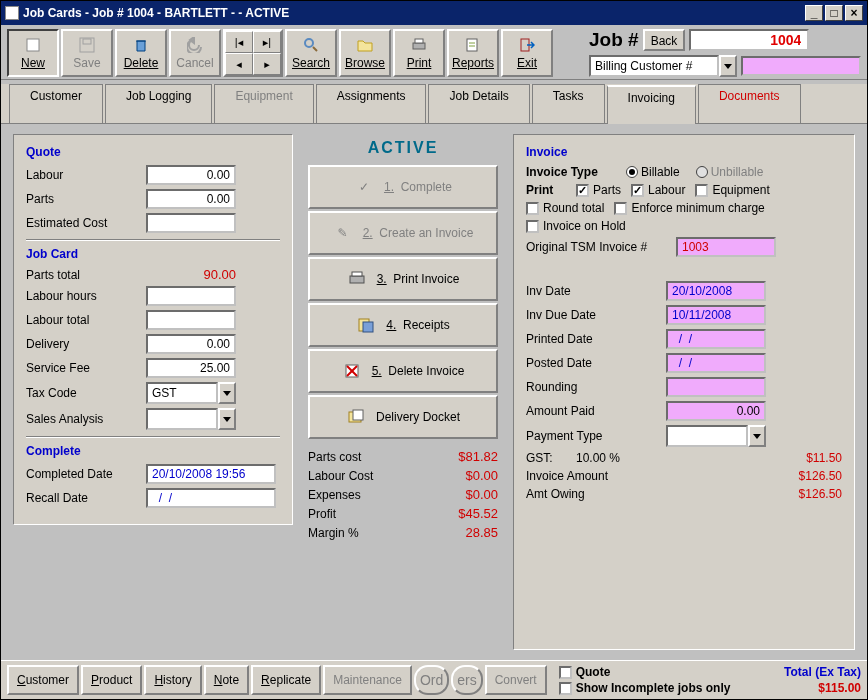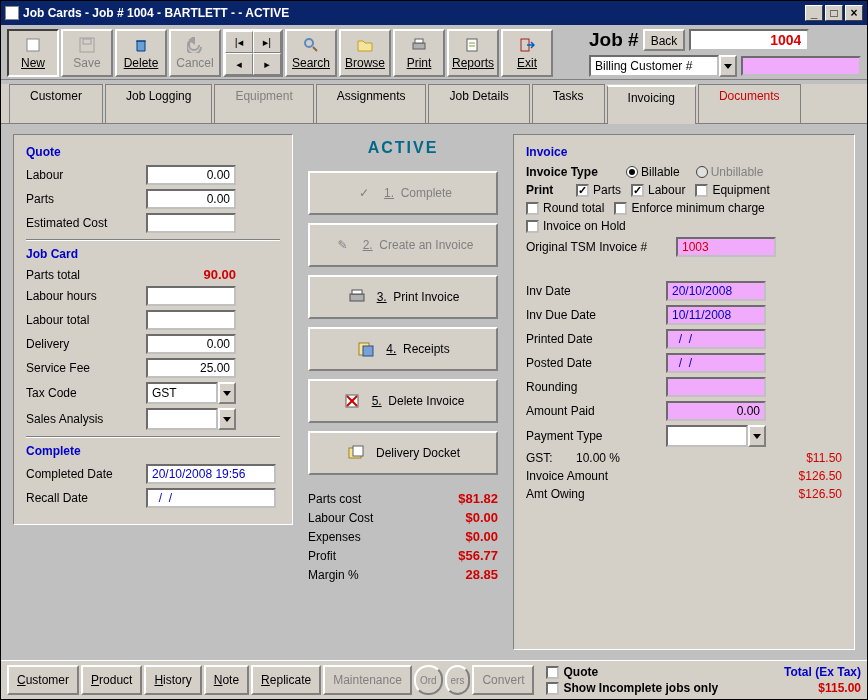--- a/index.html
+++ b/index.html
@@ -38,28 +38,28 @@
   .tabs { display:flex; border-bottom:1px solid #808080; padding:0 8px; margin-top:4px; height:40px; background:#d4d0c8; }
   .tab { padding: 4px 20px; border:1px solid #808080; border-bottom:none; margin-right:2px; background:#d4d0c8; cursor:pointer; }
   .tab.active { background:#d4d0c8; border-top:2px solid #fff; position:relative; top:1px; }
   .tab.disabled { color:#808080; }
   .tab.red { color:#d00000; }
 
   
   .content { flex:1; padding:10px 12px; display:flex; gap:10px; overflow:hidden; }
   .panel { border:1px solid #808080; border-right-color:#fff; border-bottom-color:#fff; padding:10px 12px 12px; background:#d4d0c8; }
   .col-left { width:280px; display:flex; flex-direction:column; gap:8px; }
-  .col-mid  { width:200px; display:flex; flex-direction:column; align-items:center; gap:6px; }
+  .col-mid  { width:200px; display:flex; flex-direction:column; align-items:center; gap:0; }
   .col-right{ flex:1; }
 
   .section-title { color:#0000cc; font-weight:bold; margin-bottom:6px; }
   .frow { display:flex; align-items:center; margin:4px 0; }
   .frow .flab { width:120px; }
   .tfield { width:90px; height:20px; background:#fff; border:2px inset #c0c0c0; text-align:right; padding:0 4px; }
-  .readout-red { color:#d00000; text-align:right; width:90px; font-weight:bold; font-size: 13px;}
+  .readout-red { color:#d00000; text-align:right; width:90px; font-weight:normal; font-size: 13px;}
   .hr { border-top:1px solid #808080; border-bottom:1px solid #fff; margin:6px 0; }
   .chk { width:13px; height:13px; background:#fff; border:2px inset #c0c0c0; margin-right:4px; display:inline-flex; align-items:center; justify-content:center; font-size:11px; line-height:11px; font-weight:bold; color:#000; }
   .date-field { width:130px; height:20px; background:#fff; border:2px inset #c0c0c0; padding:0 4px; color:#0000cc; }
 
   .active-badge { color:#006a8a; font-weight:bold; font-size:16px; letter-spacing:2px; margin: 5px 0 8px; }
   .big-btn { width:190px; height:44px; background:#d4d0c8; border:2px solid #fff; border-right-color:#808080; border-bottom-color:#808080; display:flex; align-items:center; justify-content:center; gap:10px; cursor:pointer; margin-bottom:2px; }
   .big-btn .num { text-decoration: underline; }
   .big-btn.disabled { color:#808080; }
   .big-btn .ico { width:20px; height:20px; display:flex; align-items:center; justify-content:center; }
 
@@ -75,21 +75,21 @@
   .small-field.red { color:#d00000; }
   .small-field.blue { color:#0000cc; }
   .val-red { color:#d00000; }
   .rrow { display:flex; align-items:center; margin:4px 0; }
   .rrow .rlab { width:140px; }
   .right-align { text-align:right; flex:1; }
 
   
   .bottombar { display:flex; align-items:center; padding:4px 6px; border-top:1px solid #fff; background:#d4d0c8; gap:2px; }
   .bbtn { height:30px; padding:0 8px; background:#d4d0c8; border:2px solid #fff; border-right-color:#808080; border-bottom-color:#808080; cursor:pointer; display:flex; align-items:center; }
-  .bbtn.sm { padding: 0 4px; font-size: 10px; border-radius: 14px; }
+  .bbtn.sm { padding: 0 4px; font-size: 14px; border-radius: 14px; }
   .bbtn.disabled { color:#808080; }
   .bb-right { margin-left:10px; display:flex; flex-direction:column; gap:2px; flex:1; }
   .bb-right .crow { display:flex; align-items:center; }
   .total-label { color:#0000cc; font-weight:bold; margin-left:auto; }
   .total-val { color:#d00000; font-weight:bold; margin-left:auto; width:80px; text-align:right; }
 
   .und { text-decoration: underline; }
   svg { display:block; }
 </style>
 </head>
@@ -352,21 +352,21 @@
       <div class="frow">
           <span class="flab">Labour Cost</span>
           <span class="readout-red">$0.00</span>
         </div>
       <div class="frow">
           <span class="flab">Expenses</span>
           <span class="readout-red">$0.00</span>
         </div>
       <div class="frow">
           <span class="flab">Profit</span>
-          <span class="readout-red">$56.77</span>
+          <span class="readout-red">$45.52</span>
         </div>
       <div class="frow">
           <span class="flab">Margin %</span>
           <span class="readout-red">28.85</span>
         </div>
     </div>
   </div>
 
   <div class="col-right">
     <div class="panel panel-right">

